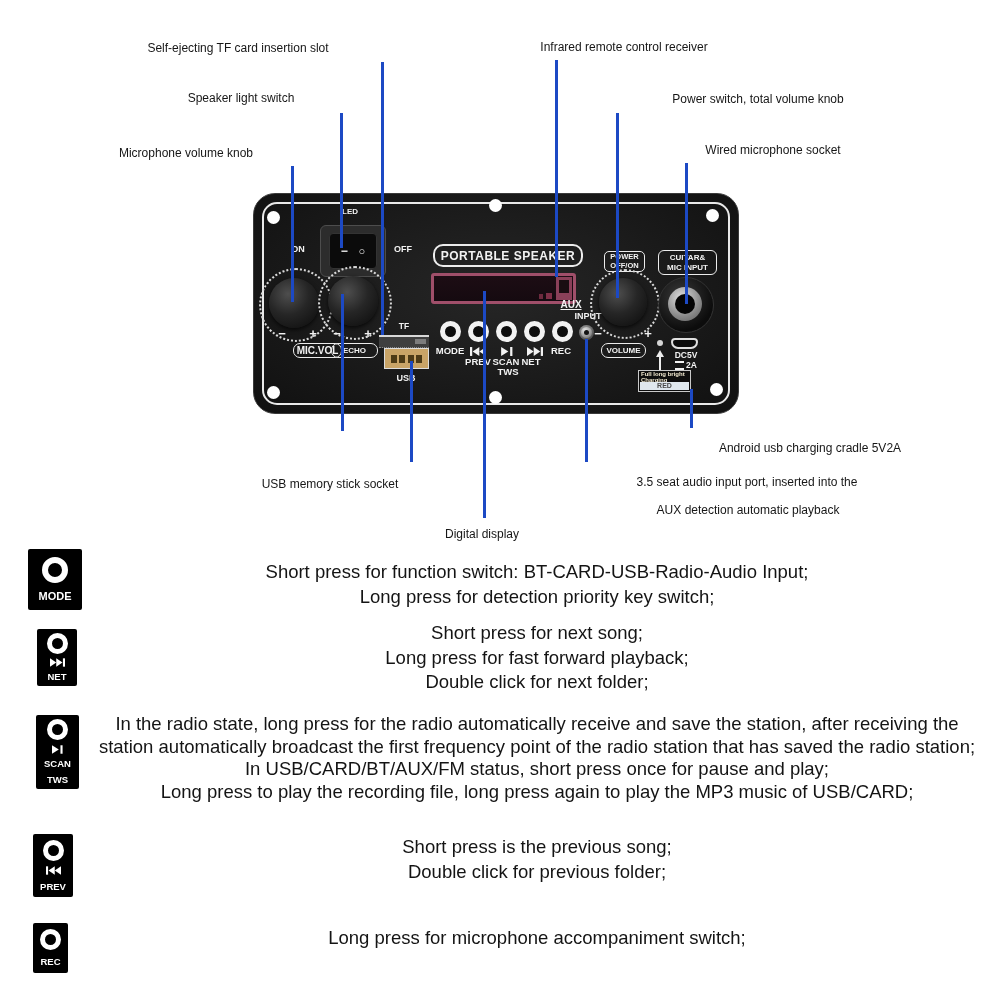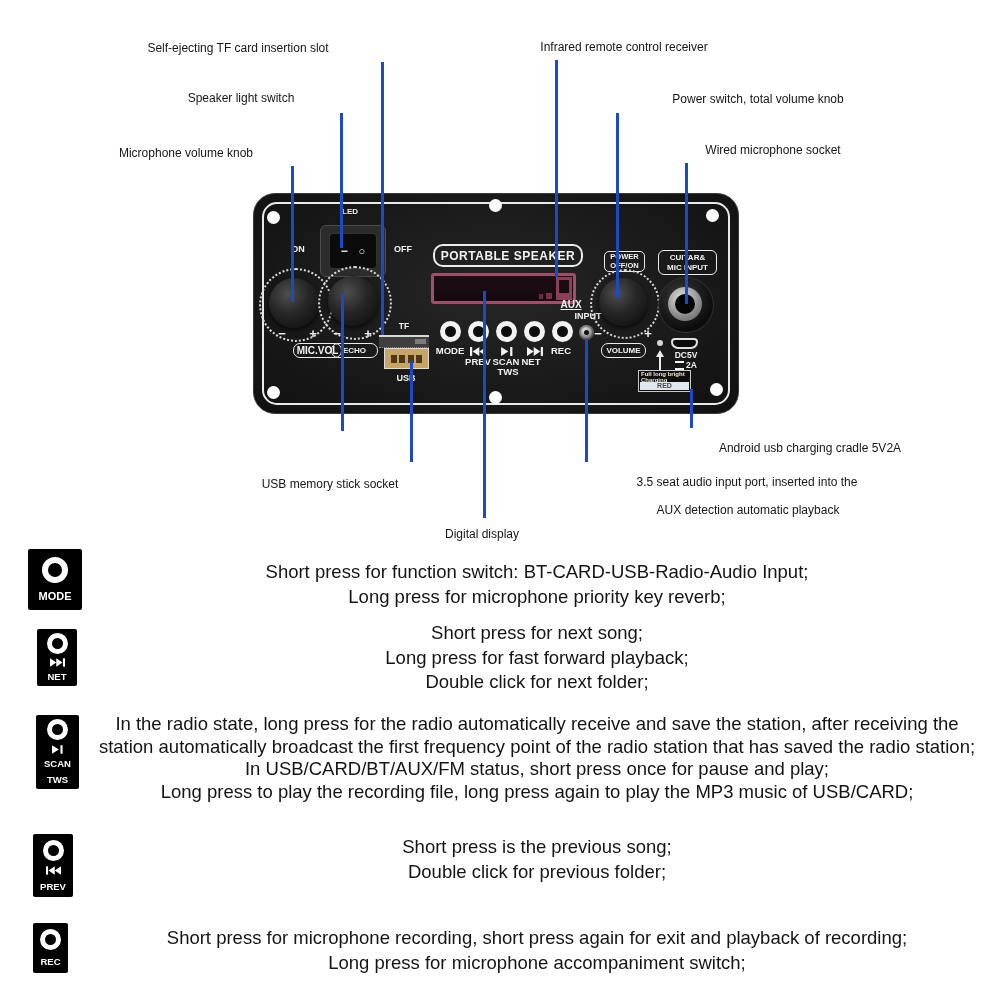--- a/index.html
+++ b/index.html
@@ -233,21 +233,21 @@
       <div class="redbar">RED</div>
     </div>
   </div>
 
   <div class="iconbox" style="left:28px;top:549px;width:54px;height:61px;">
     <div class="ring" style="width:14px;height:14px;border:6px solid #fff;"></div>
     <div class="ilab" style="font-size:11px;">MODE</div>
   </div>
   <div class="itext" style="top:560px;">
     <p>Short press for function switch: BT-CARD-USB-Radio-Audio Input;</p>
-    <p>Long press for microphone priority key reverb;</p>
+    <p>Long press for detection priority key switch;</p>
   </div>
 
   <div class="iconbox" style="left:37px;top:629px;width:40px;height:57px;">
     <div class="ring" style="width:11px;height:11px;border:5px solid #fff;"></div>
     <svg width="15" height="9" viewBox="0 0 18 10" fill="#fff">
         <path d="M0 0 L7.5 5 L0 10 Z"></path>
         <path d="M7.5 0 L15 5 L7.5 10 Z"></path>
         <rect x="15.5" y="0" width="2.5" height="10"></rect>
       </svg>
     <div class="ilab" style="font-size:9.5px;">NET</div>
@@ -285,17 +285,16 @@
   <div class="itext" style="top:835px;">
     <p>Short press is the previous song;</p>
     <p>Double click for previous folder;</p>
   </div>
 
   <div class="iconbox" style="left:33px;top:923px;width:35px;height:50px;">
     <div class="ring" style="width:11px;height:11px;border:5px solid #fff;"></div>
     <div class="ilab" style="font-size:9.5px;">REC</div>
   </div>
   <div class="itext" style="top:926px;">
-    <p>Short press for microphone recording, short press again for exit and playback of recording;</p>
     <p>Long press for microphone accompaniment switch;</p>
   </div>
 
 </div>
 
 </body></html>

